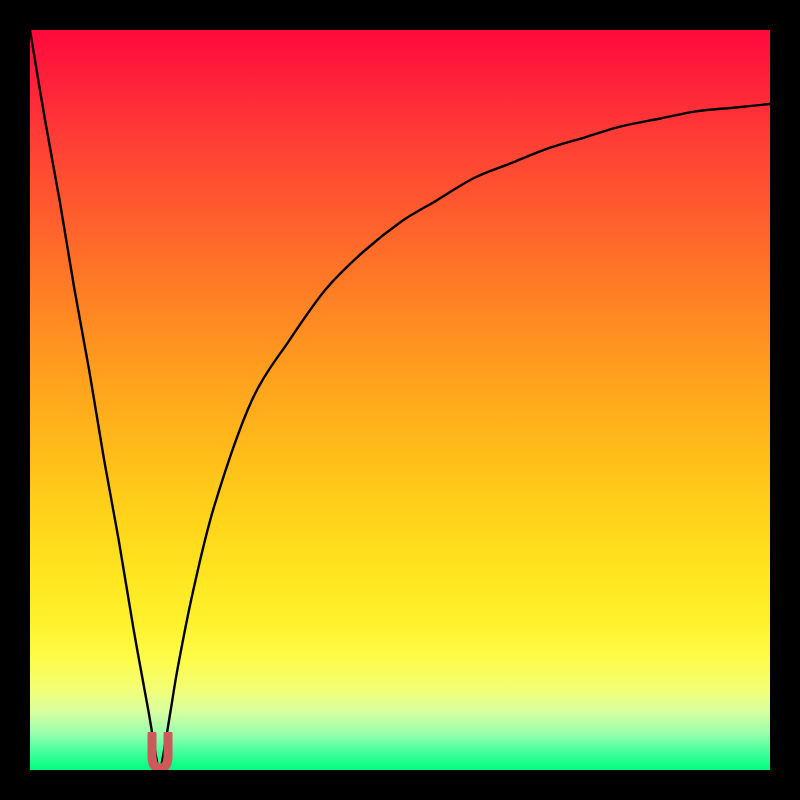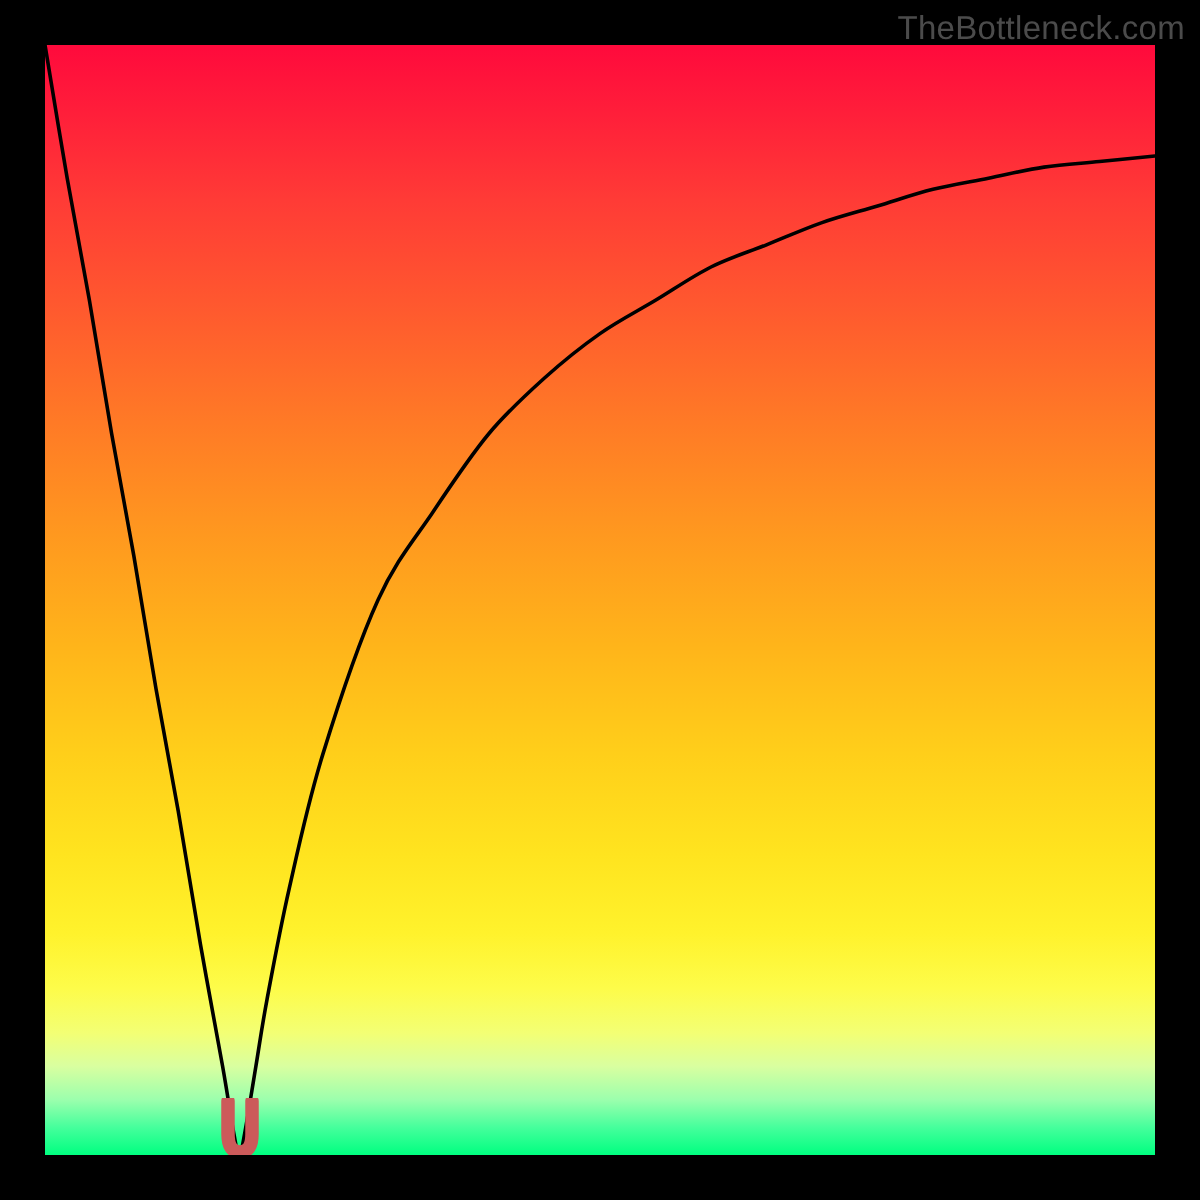--- a/index.html
+++ b/index.html
@@ -70,21 +70,20 @@
     height: 38px;
     transform: translate(-50%, -14px);
     pointer-events: none;
   }
   .marker svg { width: 100%; height: 100%; display:block; }
 </style>
 </head>
 <body>
 
 <div class="frame">
-  <div class="watermark">TheBottleneck.com</div>
 
   <div class="plot">
     <div class="gradient"></div>
 
     <svg class="curve" viewBox="0 0 740 740" preserveAspectRatio="none">
       <path id="curve-path" fill="none" stroke-width="2.4" stroke-linejoin="round" stroke-linecap="round" stroke="#000000" d="M 0 0 C 2.466666666666667 14.799999999999992, 9.866666666666667 60.433333333333294, 14.8 88.79999999999995 C 19.733333333333334 117.16666666666661, 24.666666666666668 141.83333333333326, 29.6 170.19999999999993 C 34.53333333333333 198.5666666666666, 39.46666666666667 230.63333333333333, 44.4 259 C 49.33333333333333 287.3666666666667, 54.266666666666666 312.0333333333333, 59.2 340.4 C 64.13333333333334 368.76666666666665, 69.06666666666666 400.8333333333333, 74 429.2 C 78.93333333333334 457.56666666666666, 83.86666666666666 482.23333333333335, 88.8 510.6 C 93.73333333333333 538.9666666666667, 98.66666666666667 571.0333333333333, 103.60000000000001 599.4 C 108.53333333333335 627.7666666666667, 114.7 659.8333333333333, 118.4 680.8 C 122.10000000000001 701.7666666666667, 123.95000000000002 715.3333333333334, 125.80000000000001 725.2 C 127.65 735.0666666666667, 128.26666666666668 740, 129.5 740 C 130.73333333333332 740, 131.35 735.0666666666667, 133.2 725.2 C 135.04999999999998 715.3333333333334, 138.13333333333333 695.5999999999999, 140.6 680.8 C 143.06666666666666 666, 144.3 656.1333333333333, 148 636.4 C 151.7 616.6666666666666, 156.63333333333335 589.5333333333333, 162.8 562.4 C 168.96666666666667 535.2666666666667, 175.13333333333333 505.6666666666667, 185 473.6 C 194.86666666666667 441.53333333333336, 209.66666666666666 397.1333333333333, 222 370 C 234.33333333333334 342.8666666666667, 246.66666666666666 329.3, 259 310.8 C 271.3333333333333 292.3, 283.6666666666667 273.8, 296 259 C 308.3333333333333 244.2, 320.6666666666667 233.1, 333 222 C 345.3333333333333 210.9, 357.66666666666663 201.03333333333333, 370 192.39999999999998 C 382.33333333333337 183.76666666666662, 394.66666666666674 177.59999999999994, 407.00000000000006 170.19999999999993 C 419.33333333333337 162.79999999999993, 431.6666666666667 154.16666666666666, 444 148 C 456.3333333333333 141.83333333333334, 468.6666666666667 138.13333333333338, 481 133.20000000000005 C 493.3333333333333 128.2666666666667, 505.6666666666667 122.71666666666664, 518 118.39999999999998 C 530.3333333333334 114.08333333333331, 542.6666666666666 111.00000000000006, 555 107.30000000000007 C 567.3333333333334 103.60000000000008, 579.6666666666666 99.2833333333334, 592 96.20000000000005 C 604.3333333333334 93.11666666666669, 616.6666666666666 91.26666666666664, 629 88.79999999999995 C 641.3333333333334 86.33333333333327, 653.6666666666666 83.24999999999999, 666 81.39999999999998 C 678.3333333333334 79.54999999999997, 690.6666666666666 78.93333333333327, 703 77.69999999999993 C 715.3333333333334 76.4666666666666, 733.8333333333334 74.61666666666666, 740 74"></path>
     </svg>
 
     <div class="marker" id="marker" style="left: 129.5px; top: 716px;">
       <svg viewBox="0 0 26 38">

